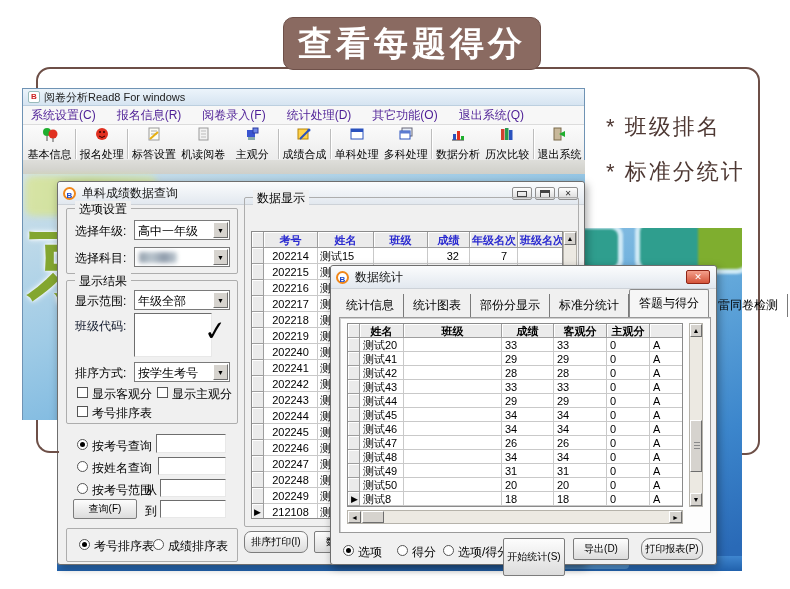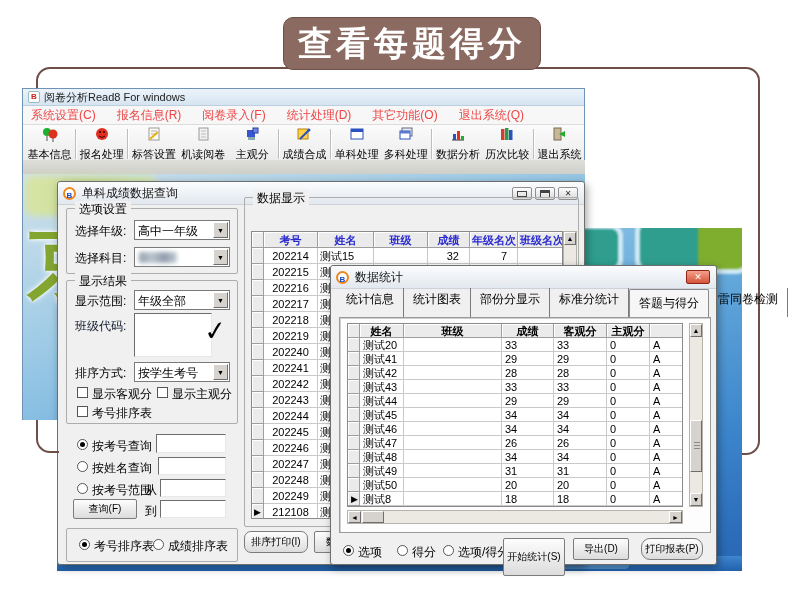--- a/index.html
+++ b/index.html
@@ -13,21 +13,21 @@
   .banner{left:283px;top:17px;width:256px;height:51px;background:#8a6a61;border:1px solid #6e5049;border-radius:10px;z-index:9;
           color:#fff;font-size:34px;font-weight:bold;letter-spacing:4px;text-align:center;line-height:51px;}
   .annotation{z-index:9;color:#4e3833;font-size:22px;letter-spacing:2px;}
 
   
   .main-win{left:22px;top:88px;width:563px;height:72px;z-index:2;border:1px solid #6f93b4;border-bottom:none;background:#f0f0f0;box-sizing:border-box;}
   .titlebar-main{height:16px;background:linear-gradient(#ecf4fb,#d6e4f1);border-bottom:1px solid #bccfdf;display:flex;align-items:center;padding-left:5px;}
   .titlebar-main .ttl{font-size:11px;color:#222;margin-left:4px;}
   .app-ico{width:10px;height:10px;background:#fff;border:1px solid #9bb;border-radius:2px;font-size:8px;font-weight:bold;color:#c22;line-height:10px;text-align:center;}
   .menubar{height:18px;background:#f7f7f7;border-bottom:1px solid #dcdcdc;display:flex;align-items:center;padding-left:8px;gap:21px;}
-  .menubar span{font-size:12px;color:#ef4444;cursor:default;}
+  .menubar span{font-size:12px;color:#4c1d95;cursor:default;}
   .toolbar{height:37px;background:linear-gradient(#fbfbfb,#ebebeb);border-bottom:1px solid #b5b5b5;display:flex;align-items:center;padding-left:2px;}
   .tbtn{width:50px;height:34px;display:flex;flex-direction:column;align-items:center;justify-content:center;}
   .tbtn .lbl{font-size:11px;color:#000;white-space:nowrap;margin-top:1px;}
   .tsep{width:1px;height:30px;background:#bdbdbd;margin:0 1px;box-shadow:1px 0 0 #fff;}
 
   
   .wallpaper{left:22px;top:160px;width:720px;height:411px;z-index:3;border-left:1px solid #6f93b4;box-sizing:border-box;overflow:hidden;
      background:linear-gradient(160deg,#d8e4e6 0%,#c2dbe9 10%,#9fcbe6 28%,#6aaedd 52%,#3c86cc 78%,#2a6ab7 96%);}
   .gray-band{left:0;top:0;width:563px;height:14px;background:linear-gradient(#dededa,#cfcfc9);}
   .green-band{left:2px;top:16px;width:132px;height:40px;background:linear-gradient(90deg,#d9e59b,#cfe08a,#d9e8a8);filter:blur(3px);opacity:.85;border-radius:8px;}
@@ -81,21 +81,21 @@
   .grid2 .drow:not(.dhead) .dcell{text-align:left;padding-left:3px;}
 
   
   .sbar{position:absolute;background:#ece9e2;border:1px solid #b5b2aa;box-sizing:border-box;}
   .sbtn{position:absolute;background:#d6d3ce;border:1px solid;border-color:#fff #6d6d6d #6d6d6d #fff;font-size:7px;color:#000;text-align:center;box-sizing:border-box;}
   .sthumb{position:absolute;background:#d6d3ce;border:1px solid;border-color:#fff #6d6d6d #6d6d6d #fff;box-sizing:border-box;}
   .grip{position:absolute;left:3px;top:50%;margin-top:-4px;width:6px;height:8px;background:repeating-linear-gradient(#8a8a8a 0 1px,transparent 1px 3px);}
 
   
   .tabrow{position:absolute;display:flex;align-items:flex-end;}
-  .tab{font-size:12px;color:#000;padding:3px 9px 9px 9px;border-right:1px solid #7a7a7a;white-space:nowrap;}
+  .tab{font-size:12px;color:#000;padding:3px 9px 3px 9px;border-right:1px solid #7a7a7a;white-space:nowrap;}
   .tab.last{border-right:1px solid #7a7a7a;}
   .tab.active{border:1px solid #8a8a8a;border-bottom:none;background:#f6f6f6;border-radius:2px 2px 0 0;padding:5px 9px 6px 9px;position:relative;top:1px;}
 </style>
 </head>
 <body>
 
 <div class="stage">
 
   <div class="abs big-frame"></div>
 
@@ -636,14 +636,16 @@
     <span class="flabel" style="left:127px;top:278px;">选项/得分</span>
     <div class="pbtn" style="left:172px;top:272px;width:62px;height:38px;">开始统计(S)</div>
     <div class="pbtn" style="left:242px;top:272px;width:56px;height:22px;">导出(D)</div>
     <div class="pbtn" style="left:310px;top:272px;width:62px;height:22px;border-radius:9px;">打印报表(P)</div>
   </div>
 
   <div class="abs white-patch" style="left:0;top:420px;width:57px;height:169px;"></div>
   <div class="abs frame-seg"></div>
 
   <div class="abs banner">查看每题得分</div>
+  <div class="abs annotation" style="left:606px;top:112px;">* 班级排名</div>
+  <div class="abs annotation" style="left:606px;top:157px;">* 标准分统计</div>
 
 </div>
 
 </body></html>

